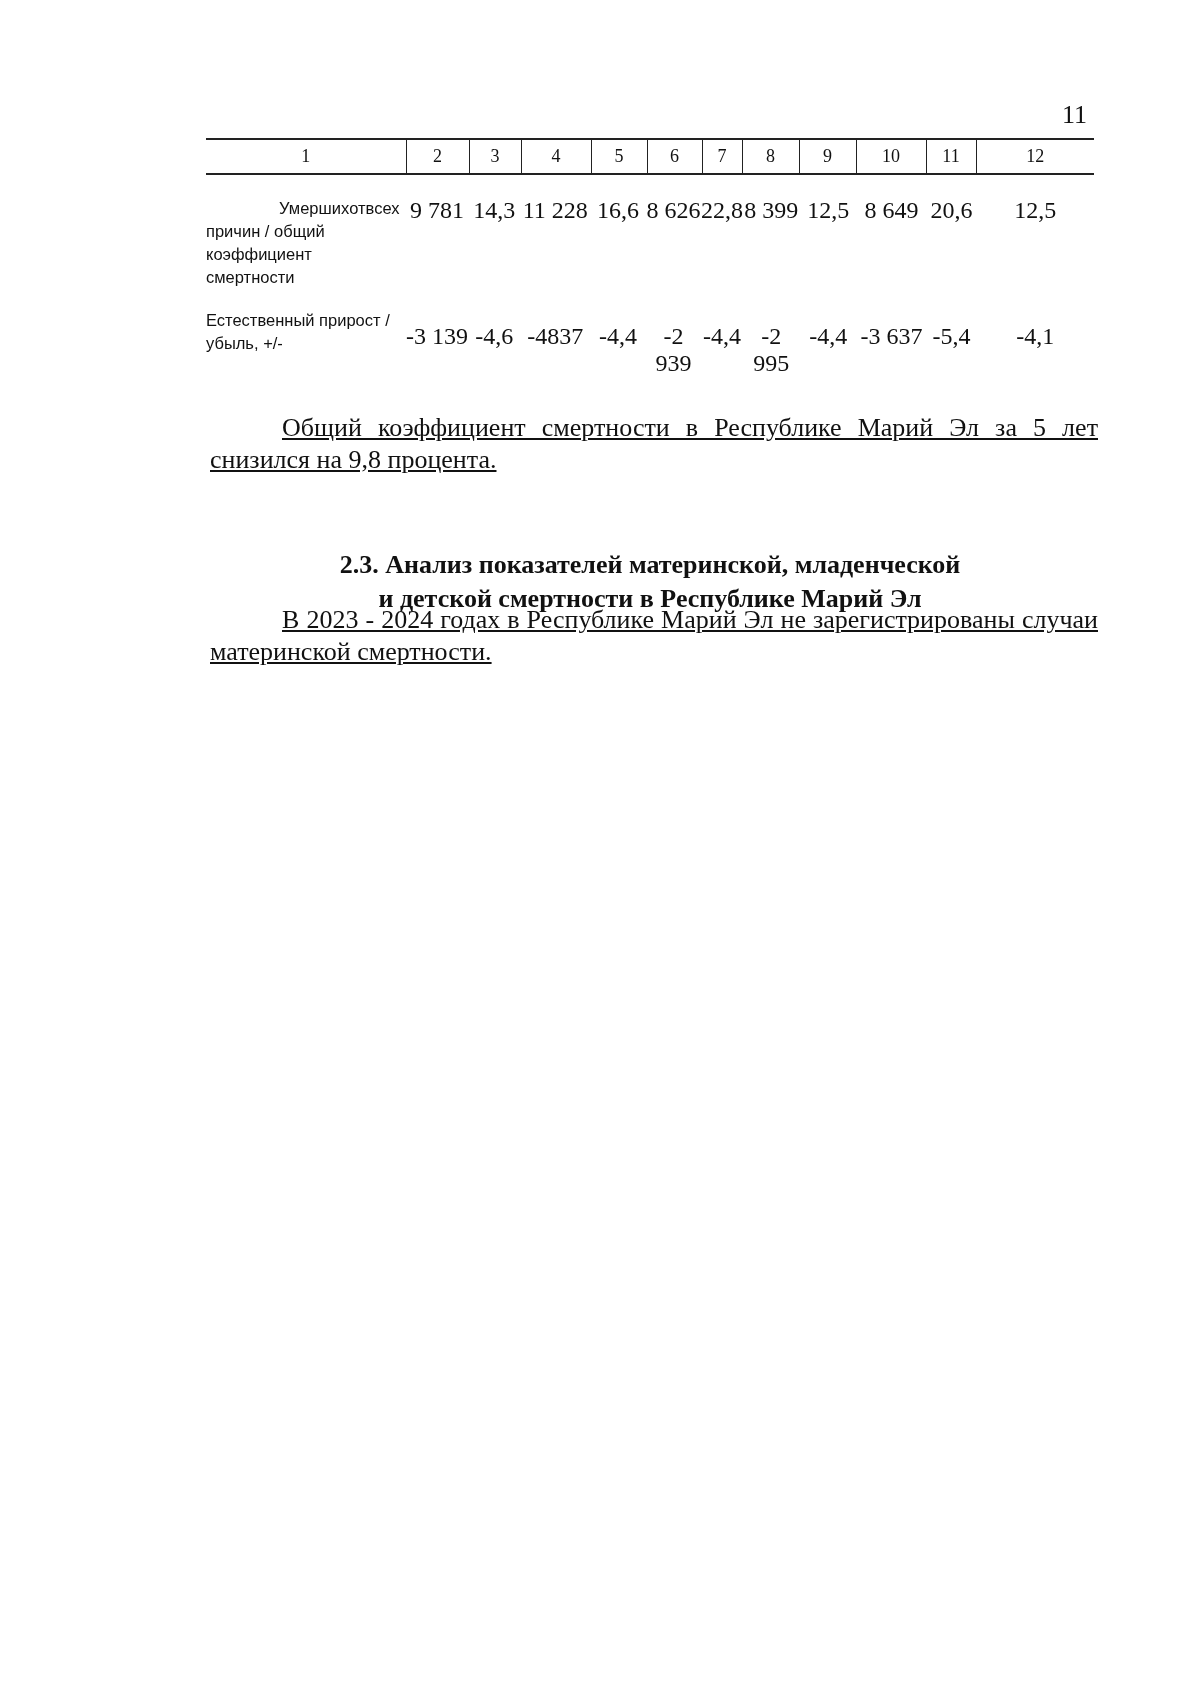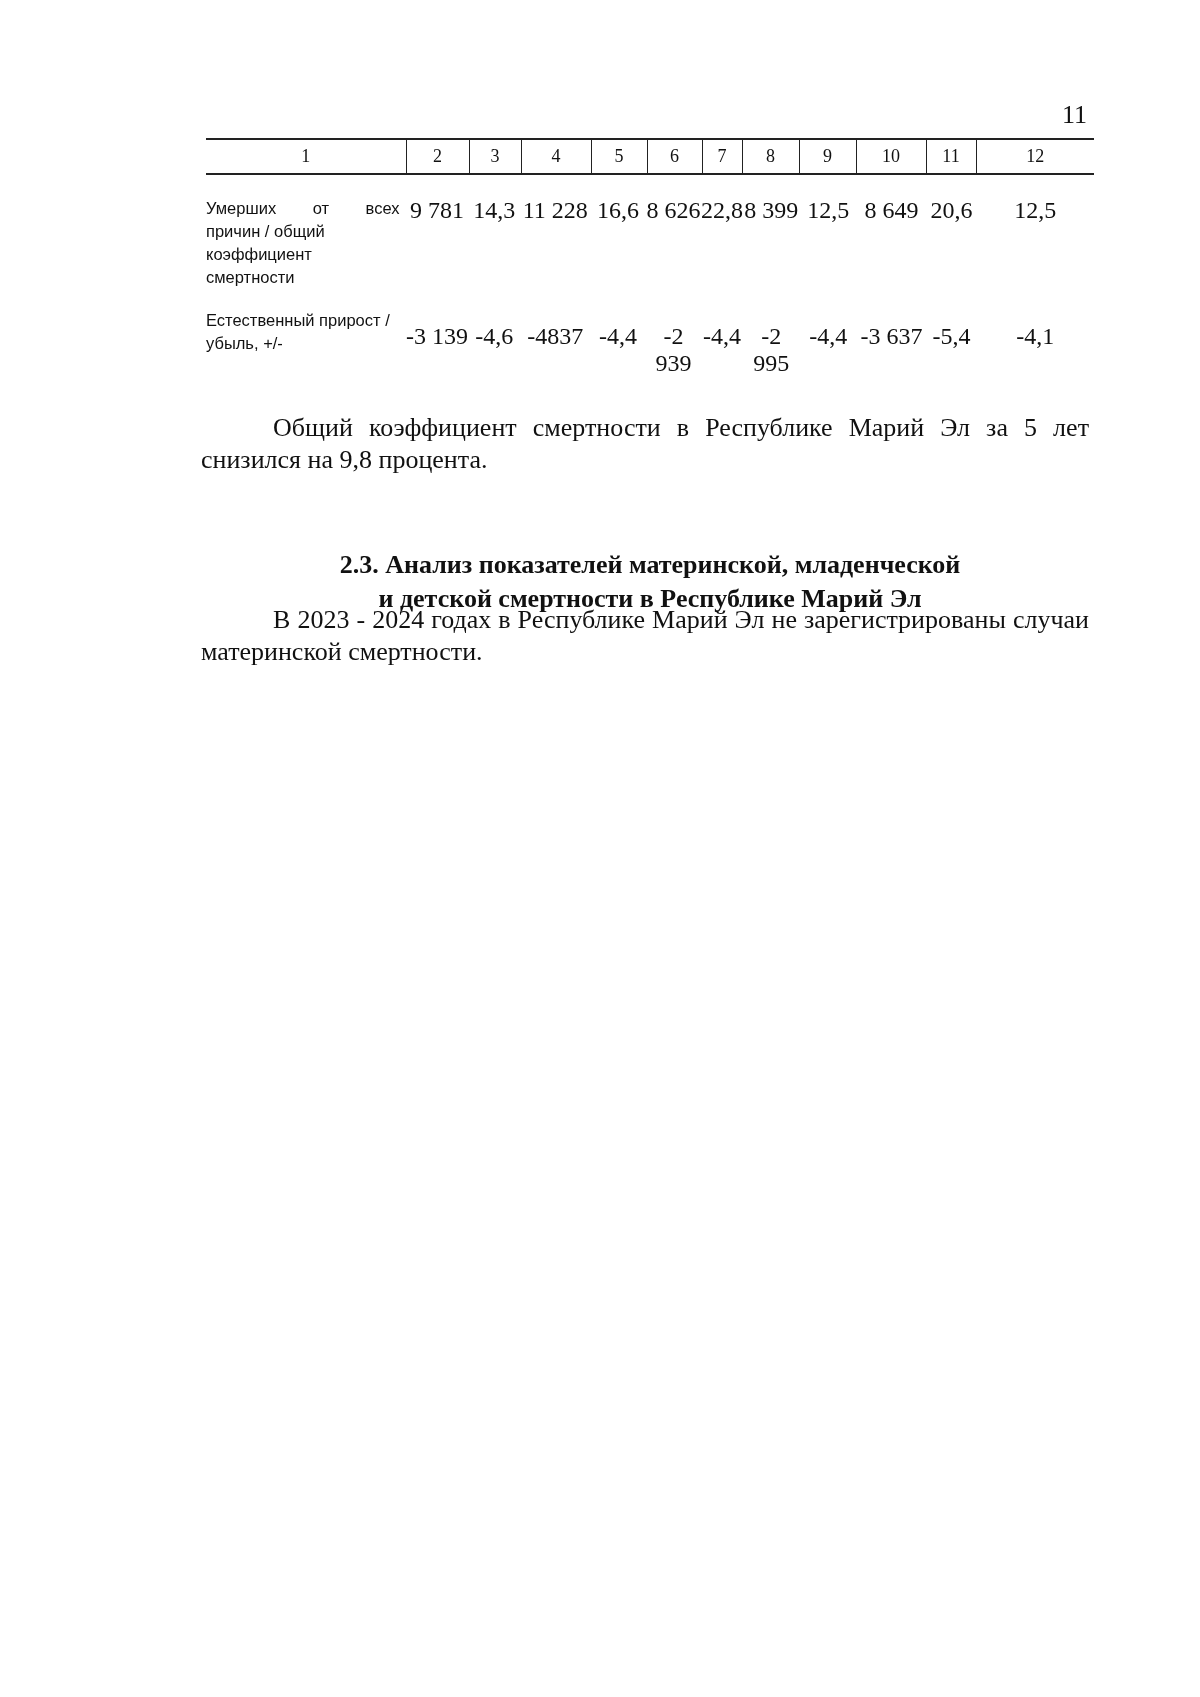--- a/index.html
+++ b/index.html
@@ -8,25 +8,25 @@
     .page-number { position: absolute; top: 100px; left: 1062px; font-size: 26px; }
     .table-wrap { position: absolute; top: 138px; left: 206px; width: 888px; }
     table.hdr { width: 100%; border-collapse: collapse; font-size: 18px; }
     table.hdr td { border-left: 1px solid #222; text-align: center; height: 33px; padding: 0; }
     table.hdr tr { border-top: 2px solid #222; border-bottom: 2px solid #222; }
     table.hdr td:first-child { border-left: none; }
     table.body { width: 100%; border-collapse: collapse; margin-top: 22px; }
     table.body td { vertical-align: top; text-align: center; padding: 0; font-size: 24px; }
     table.body td.label { text-align: left; font-family: "Liberation Sans", "DejaVu Sans", sans-serif;
                           font-size: 16.5px; line-height: 23px; padding-right: 6px; }
-    .label-justify { display: flex; justify-content: space-between; }
+    .label-justify { display: flex; justify-content: flex-end; }
     .row1 td { padding-top: 8px; height: 112px; }
     .row1 td.label { padding-top: 0; }
     .row2 td.num { padding-top: 14px; }
-    .para { position: absolute; left: 201px; width: 888px; font-size: 26px; line-height: 32px; text-align: justify; }
+    .para { position: absolute; left: 210px; width: 888px; font-size: 26px; line-height: 32px; text-align: justify; text-decoration: underline; }
     .indent { text-indent: 72px; }
     .heading { position: absolute; left: 206px; width: 888px; top: 548px; font-size: 26px; font-weight: bold;
                line-height: 34px; text-align: center; }
   </style>
 </head>
 <body>
 
 <div class="page-number">11</div>
 
 <div class="table-wrap">

